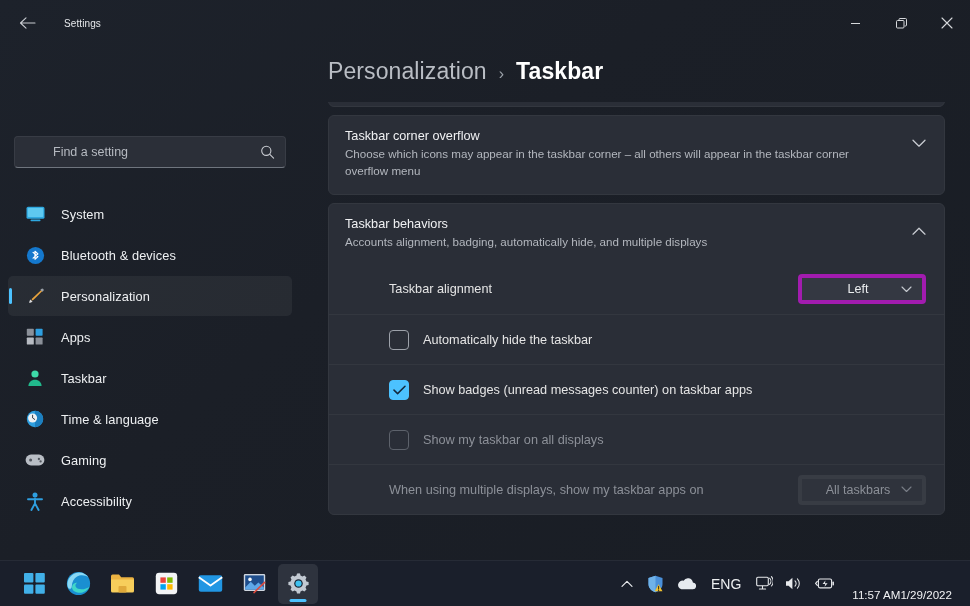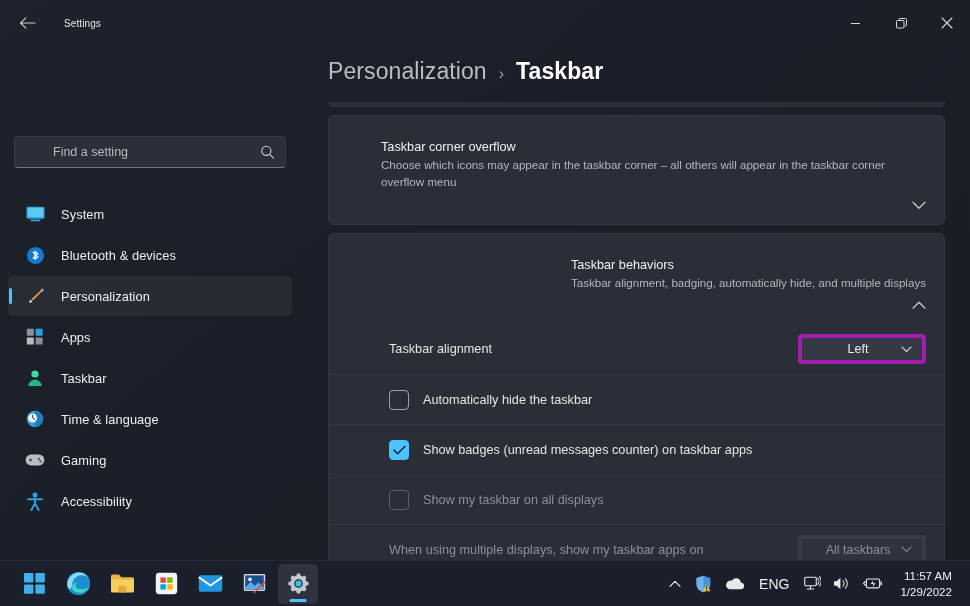--- a/index.html
+++ b/index.html
@@ -182,22 +182,22 @@
   .row-desc {
     font-size: 11.6px;
     color: #b3b7be;
     line-height: 1.45;
     margin-top: 3px;
     max-width: 545px;
   }
   .spacer { flex: 1; }
 
   .expander {
-    padding: 24px 18px 14px 16px;
-    display: flex; align-items: flex-end; flex-direction: column;
+    padding: 13px 18px 14px 16px;
+    display: flex; align-items: flex-start;
   }
   .expander .txt { flex: 1; }
   .chev {
     color: #c9ccd2;
     margin-top: 10px;
     margin-left: 10px;
     display: flex;
   }
 
   
@@ -282,21 +282,21 @@
     border-radius: 4px;
     display: flex; align-items: center; justify-content: center;
     color: #e7e9ec;
   }
   .tray-lang {
     font-size: 14px;
     color: #eceef0;
     padding: 0 8px;
   }
   .tray-clock {
-    display: flex; flex-direction: column;
+    display: flex; flex-direction: row;
     align-items: flex-end;
     justify-content: center;
     height: 38px;
     padding: 0 8px 0 10px;
     border-radius: 4px;
     line-height: 1.35;
   }
   .tray-clock span {
     font-size: 11.6px;
     color: #f1f2f4;
@@ -471,21 +471,21 @@
             </svg>
           </span>
         </div>
       </div>
 
       <div class="card">
 
         <div class="expander">
           <span class="txt">
             <div class="row-title">Taskbar behaviors</div>
-            <div class="row-desc">Taskbar alignment, badging, automatically hide, and multiple displays</div>
+            <div class="row-desc">Accounts alignment, badging, automatically hide, and multiple displays</div>
           </span>
           <span class="chev">
             <svg width="14" height="9" viewBox="0 0 14 9" fill="none">
               <path d="M1 7.2L7 1.2L13 7.2" stroke="currentColor" stroke-width="1.25" stroke-linecap="round" stroke-linejoin="round"></path>
             </svg>
           </span>
         </div>
 
         <div class="row sub">
           <span class="row-label">Taskbar alignment</span>

